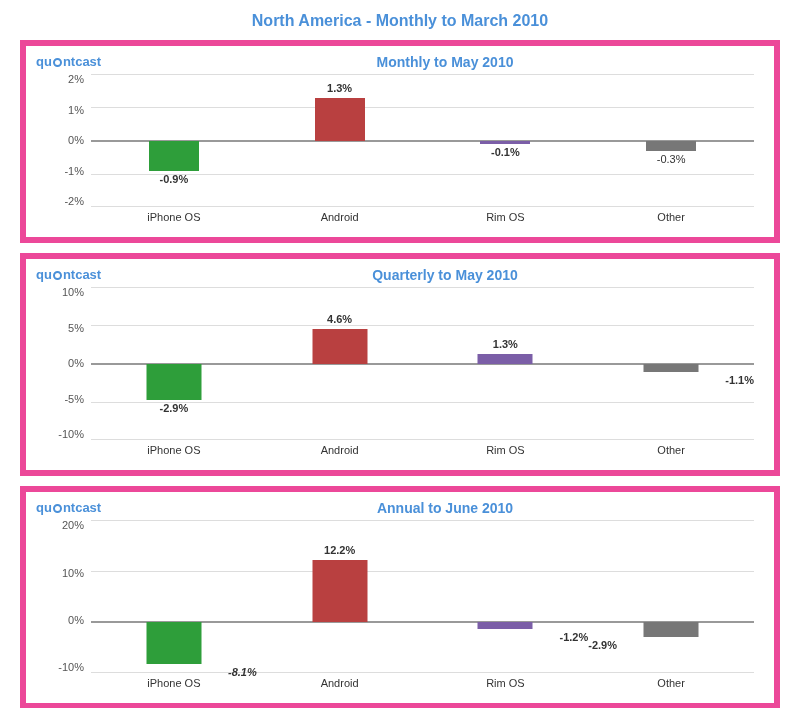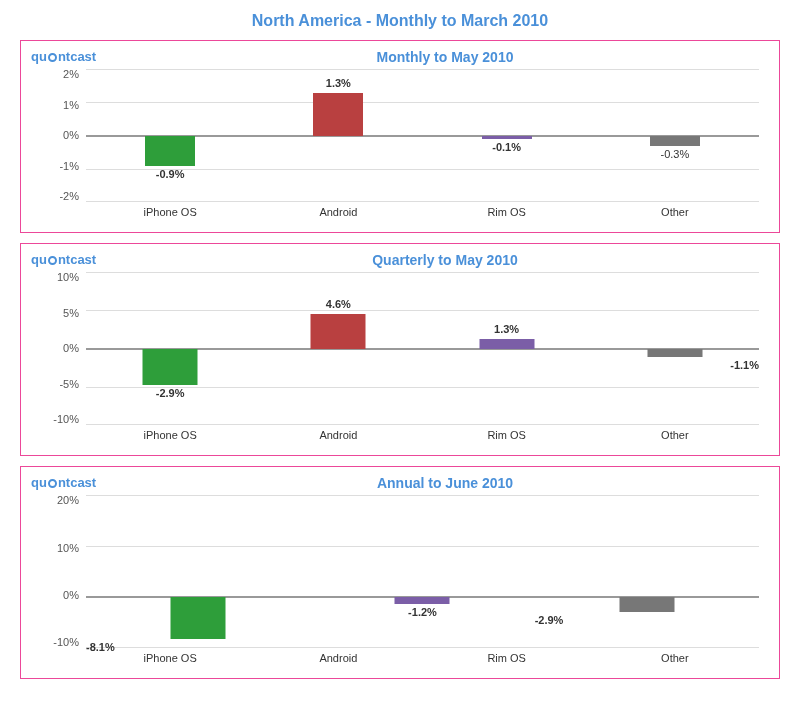--- a/index.html
+++ b/index.html
@@ -21,21 +21,21 @@
       color: #4a90d9;
       font-size: 16px;
       font-weight: bold;
       line-height: 1.4;
       margin-bottom: 8px;
     }
 
     .chart-section {
       margin-bottom: 10px;
       position: relative;
-      border: 1px solid #ec4899;
+      border: 6px solid #ec4899;
       padding: 8px 10px 8px 10px;
     }
 
     .section-header {
       display: flex;
       align-items: flex-start;
       margin-bottom: 4px;
     }
 
     .quantcast-logo {
@@ -171,25 +171,29 @@
           </div>
           <div style="position: absolute; left: 0px; right: 0px; top: 0px; height: 153px; display: flex; flex-direction: column; justify-content: space-between;">
             <div style="border-top: 1px solid rgb(221, 221, 221); width: 100%;"></div>
             <div style="border-top: 1px solid rgb(221, 221, 221); width: 100%;"></div>
             <div style="border-top: 2px solid rgb(153, 153, 153); width: 100%;"></div>
             <div style="border-top: 1px solid rgb(221, 221, 221); width: 100%;"></div>
           </div>
           <div style="position: absolute; left: 0px; right: 0px; top: 0px; height: 153px; display: flex;">
             <div style="flex: 1 1 0%; position: relative; height: 100%;">
               <div style="position: absolute; width: 55px; left: 50%; transform: translateX(-50%); background-color: rgb(46, 158, 58); height: 41.31px; top: 102px;"></div>
-              <div style="position: absolute; font-size: 11px; font-weight: bold; color: rgb(51, 51, 51); width: 100%; text-align: left; top: 145.31px;">-8.1%</div>
+              <div style="position: absolute; font-size: 11px; font-weight: bold; color: rgb(51, 51, 51); width: 100%; text-align: right; top: 145.31px; font-style: italic;">-8.1%</div>
+            </div>
+            <div style="flex: 1 1 0%; position: relative; height: 100%;">
+              <div style="position: absolute; width: 55px; left: 50%; transform: translateX(-50%); background-color: rgb(185, 64, 64); height: 62.22px; top: 39.78px;"></div>
+              <div style="position: absolute; font-size: 11px; font-weight: bold; color: rgb(51, 51, 51); width: 100%; text-align: center; top: 23.78px;">12.2%</div>
             </div>
             <div style="flex: 1 1 0%; position: relative; height: 100%;">
               <div style="position: absolute; width: 55px; left: 50%; transform: translateX(-50%); background-color: rgb(123, 94, 167); height: 6.12px; top: 102px;"></div>
-              <div style="position: absolute; font-size: 11px; font-weight: bold; color: rgb(51, 51, 51); width: 100%; text-align: center; top: 110.12px;">-1.2%</div>
+              <div style="position: absolute; font-size: 11px; font-weight: bold; color: rgb(51, 51, 51); width: 100%; text-align: right; top: 110.12px;">-1.2%</div>
             </div>
             <div style="flex: 1 1 0%; position: relative; height: 100%;">
               <div style="position: absolute; width: 55px; left: 50%; transform: translateX(-50%); background-color: rgb(119, 119, 119); height: 14.79px; top: 102px;"></div>
               <div style="position: absolute; font-size: 11px; font-weight: bold; color: rgb(51, 51, 51); width: 100%; top: 118.79px;">-2.9%</div>
             </div>
           </div>
           <div style="position: absolute; left: 0px; right: 0px; top: 157px; display: flex;">
             <span style="flex: 1 1 0%; text-align: center; font-size: 11px; color: rgb(51, 51, 51);">iPhone OS</span>
             <span style="flex: 1 1 0%; text-align: center; font-size: 11px; color: rgb(51, 51, 51);">Android</span>
             <span style="flex: 1 1 0%; text-align: center; font-size: 11px; color: rgb(51, 51, 51);">Rim OS</span>

